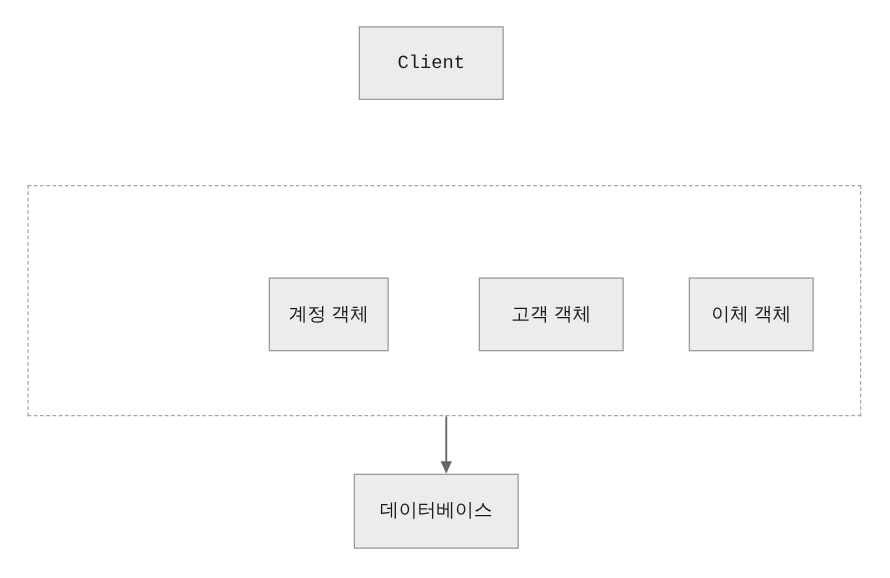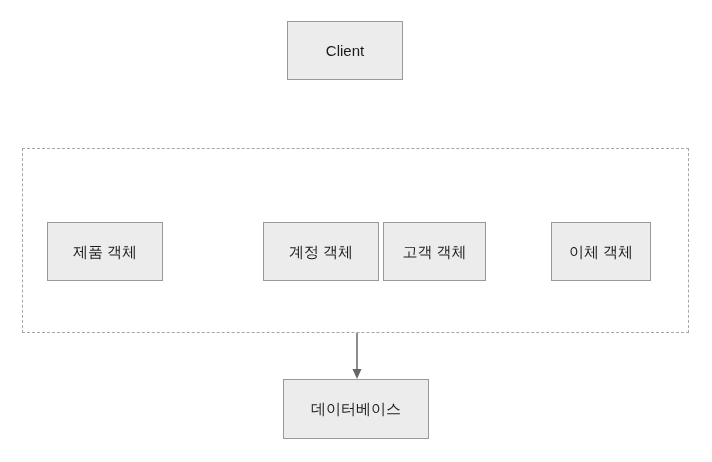--- a/index.html
+++ b/index.html
@@ -33,27 +33,27 @@
     position: absolute;
     box-sizing: border-box;
     left: 22px;
     top: 148px;
     width: 667px;
     height: 185px;
     border: 1px dashed var(--container-border, #a6a6a6);
     background: transparent;
     z-index: 1;
   }
-  .node-client   { left: 287px; top: 21px;  width: 116px; height: 59px; }
+  .node-client   { left: 287px; top: 21px;  width: 116px; height: 59px; font-family: Liberation Mono, monospace; }
   .node-api      { left: 287px; top: 122px; width: 116px; height: 59px; }
   .node-product  { left: 47px;  top: 222px; width: 116px; height: 59px; }
-  .node-account  { left: 215px; top: 222px; width: 116px; height: 59px; margin-left: 48px; }
-  .node-customer { left: 383px; top: 222px; width: 103px; height: 59px; }
+  .node-account  { left: 215px; top: 222px; width: 96px; height: 59px; }
+  .node-customer { left: 383px; top: 222px; width: 116px; height: 59px; }
   .node-transfer { left: 551px; top: 222px; width: 100px; height: 59px; }
-  .node-database { left: 283px; top: 379px; width: 146px; height: 60px; }
+  .node-database { left: 283px; top: 379px; width: 132px; height: 60px; }
   .arrow-svg {
     position: absolute;
     left: 348px;
     top: 333px;
     width: 18px;
     height: 47px;
     z-index: 1;
   }
   .arrow-line { stroke: var(--arrow, #666666); stroke-width: 1.5; }
   .arrow-head { fill: var(--arrow, #666666); }
@@ -63,23 +63,20 @@
 
 <div class="canvas">
 
   <div class="node node-client">
     <span>Client</span>
   </div>
 
   <div class="boundary"></div>
 
 
-  <div class="node node-product">
-    <span>제품 객체</span>
-  </div>
 
   <div class="node node-account">
     <span>계정 객체</span>
   </div>
 
   <div class="node node-customer">
     <span>고객 객체</span>
   </div>
 
   <div class="node node-transfer">

